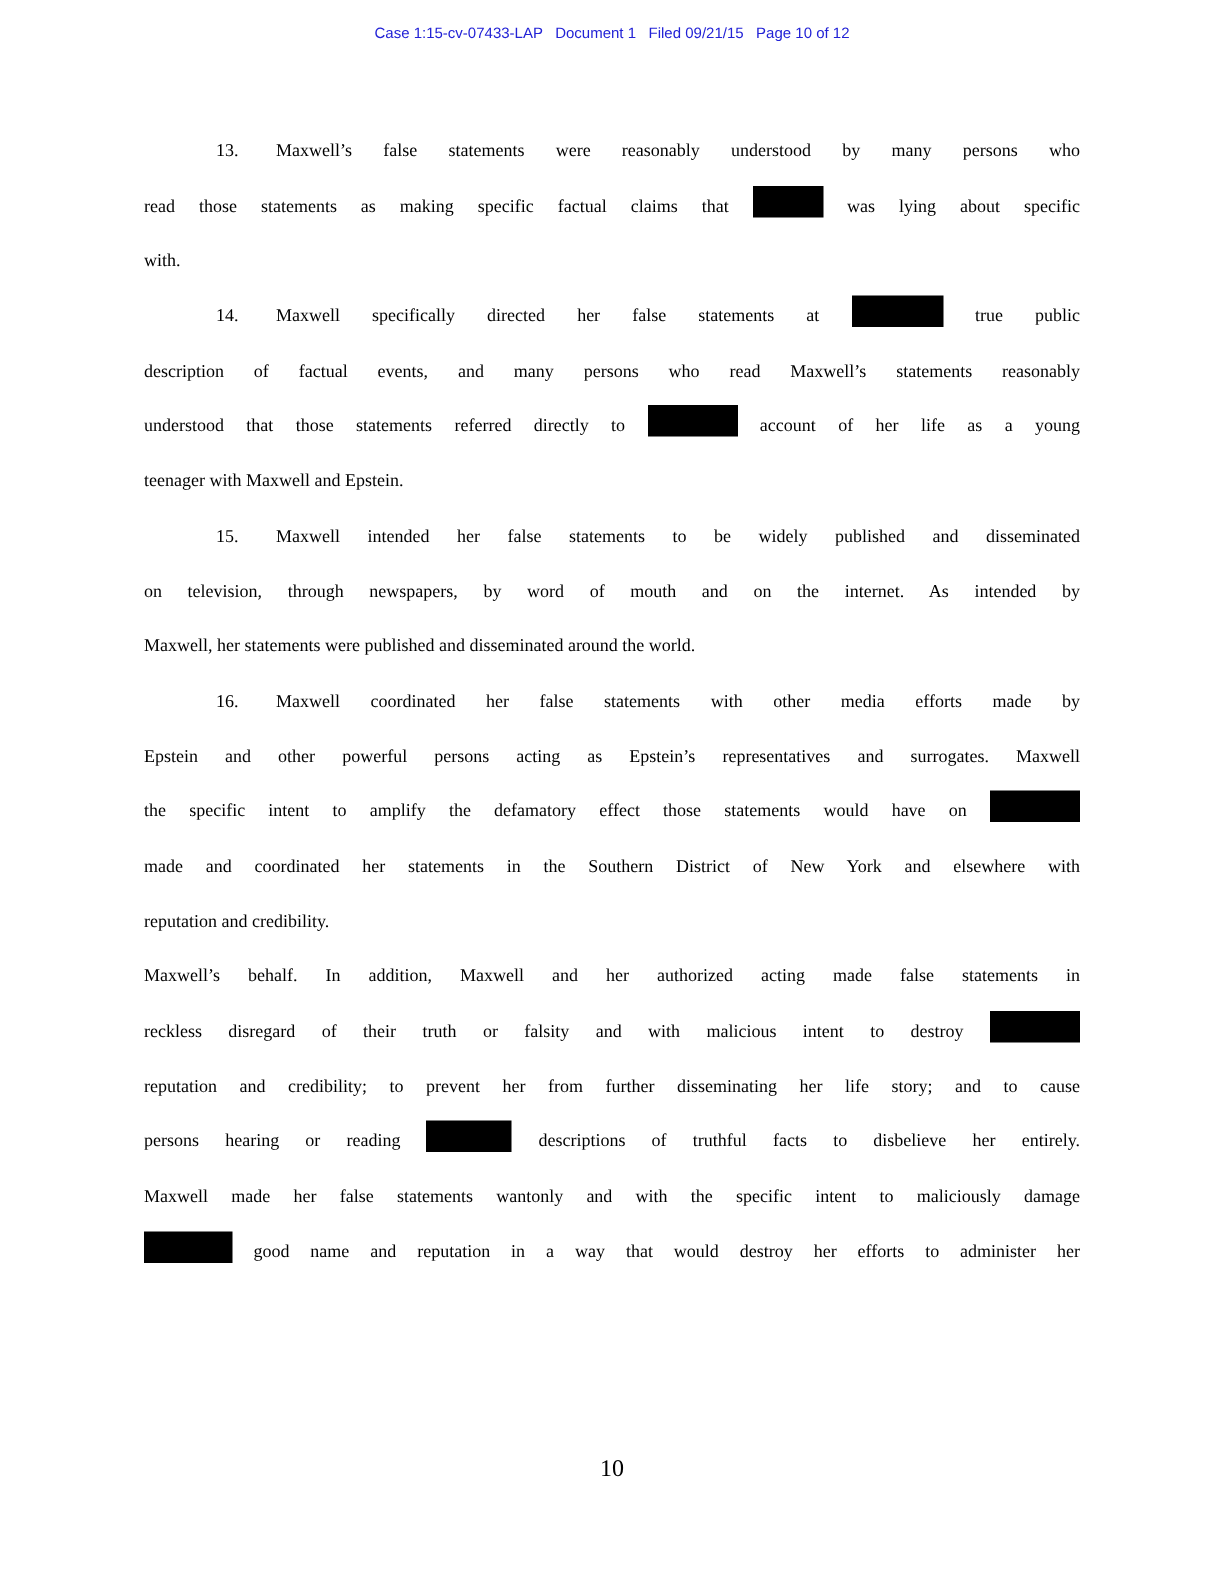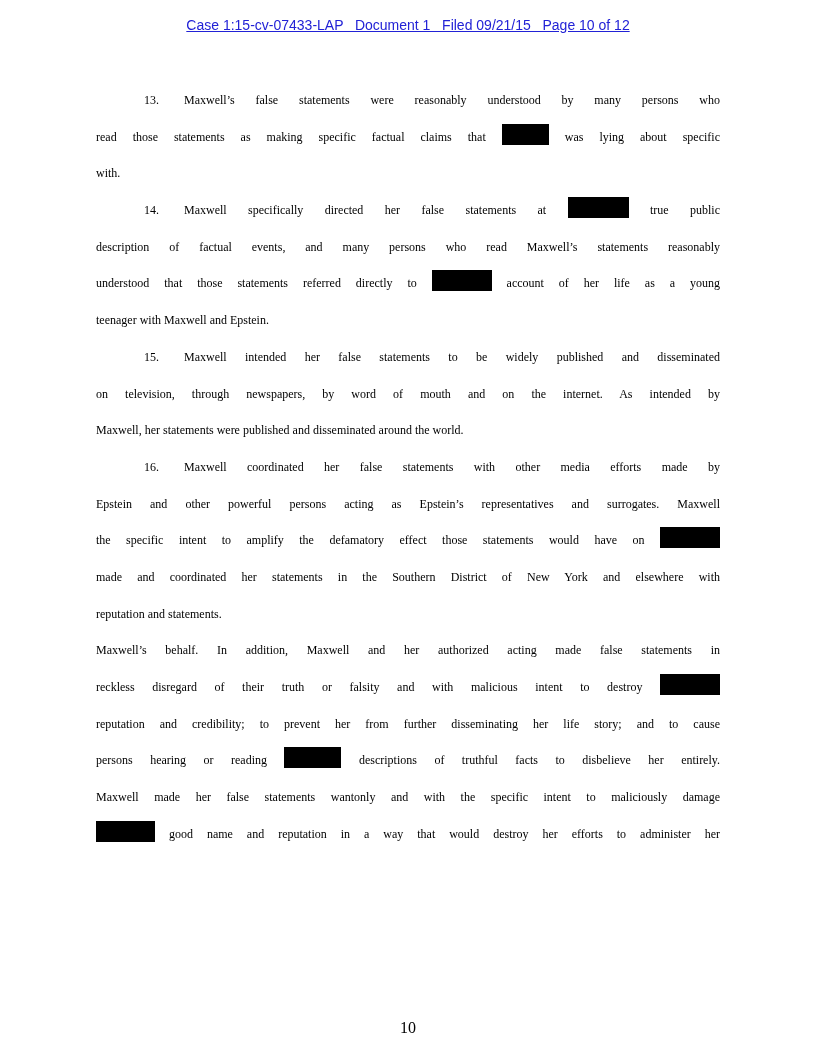--- a/index.html
+++ b/index.html
@@ -15,23 +15,22 @@
     font-family: "Liberation Serif", serif;
     color: #000000;
   }
   .header-stamp {
     position: absolute;
     top: 17px;
     left: 0;
     width: 816px;
     text-align: center;
     font-family: "Liberation Sans", sans-serif;
-    font-size: 14px;
+    font-size: 10px;
     white-space: pre;
-    text-decoration: underline;
   }
   .document-body {
     position: absolute;
     top: 82px;
     left: 96px;
     width: 624px;
     font-size: 12px;
   }
   .doc-line {
     height: 36.7px;
@@ -57,21 +56,20 @@
     vertical-align: -4px;
   }
   .page-number {
     position: absolute;
     top: 970px;
     left: 0;
     width: 816px;
     text-align: center;
     font-size: 16px;
     line-height: 19px;
-    margin-top: 48px;
   }
 </style>
 </head>
 <body style="background: rgb(255, 255, 255); color: rgb(0, 0, 0);">
 
 <div class="header-stamp" style="color: rgb(34, 34, 214);">Case 1:15-cv-07433-LAP   Document 1   Filed 09/21/15   Page 10 of 12</div>
 
 <div class="document-body">
     <div>
       <div class="doc-line first"><span>13.</span><span class="numgap"></span>Maxwell’s false statements were reasonably understood by many persons who</div>
@@ -87,21 +85,21 @@
     <div>
       <div class="doc-line first"><span>15.</span><span class="numgap"></span>Maxwell intended her false statements to be widely published and disseminated</div>
       <div class="doc-line">on television, through newspapers, by word of mouth and on the internet.  As intended by</div>
       <div class="doc-line last">Maxwell, her statements were published and disseminated around the world.</div>
     </div>
     <div>
       <div class="doc-line first"><span>16.</span><span class="numgap"></span>Maxwell coordinated her false statements with other media efforts made by</div>
       <div class="doc-line">Epstein and other powerful persons acting as Epstein’s representatives and surrogates.  Maxwell</div>
       <div class="doc-line">the specific intent to amplify the defamatory effect those statements would have on <span class="redaction" style="width: 60px; background: rgb(0, 0, 0);"></span></div>
       <div class="doc-line">made and coordinated her statements in the Southern District of New York and elsewhere with</div>
-      <div class="doc-line last">reputation and statements.</div>
+      <div class="doc-line last">reputation and credibility.</div>
     </div>
     <div>
       <div class="doc-line">Maxwell’s behalf.  In addition, Maxwell and her authorized acting made false statements in</div>
       <div class="doc-line">reckless disregard of their truth or falsity and with malicious intent to destroy <span class="redaction" style="width: 60px; background: rgb(0, 0, 0);"></span></div>
       <div class="doc-line">reputation and credibility; to prevent her from further disseminating her life story; and to cause</div>
       <div class="doc-line">persons hearing or reading <span class="redaction" style="width: 57px; background: rgb(0, 0, 0);"></span> descriptions of truthful facts to disbelieve her entirely.</div>
       <div class="doc-line">Maxwell made her false statements wantonly and with the specific intent to maliciously damage</div>
       <div class="doc-line"><span class="redaction" style="width: 59px; background: rgb(0, 0, 0);"></span> good name and reputation in a way that would destroy her efforts to administer her</div>
     </div>
   </div>

